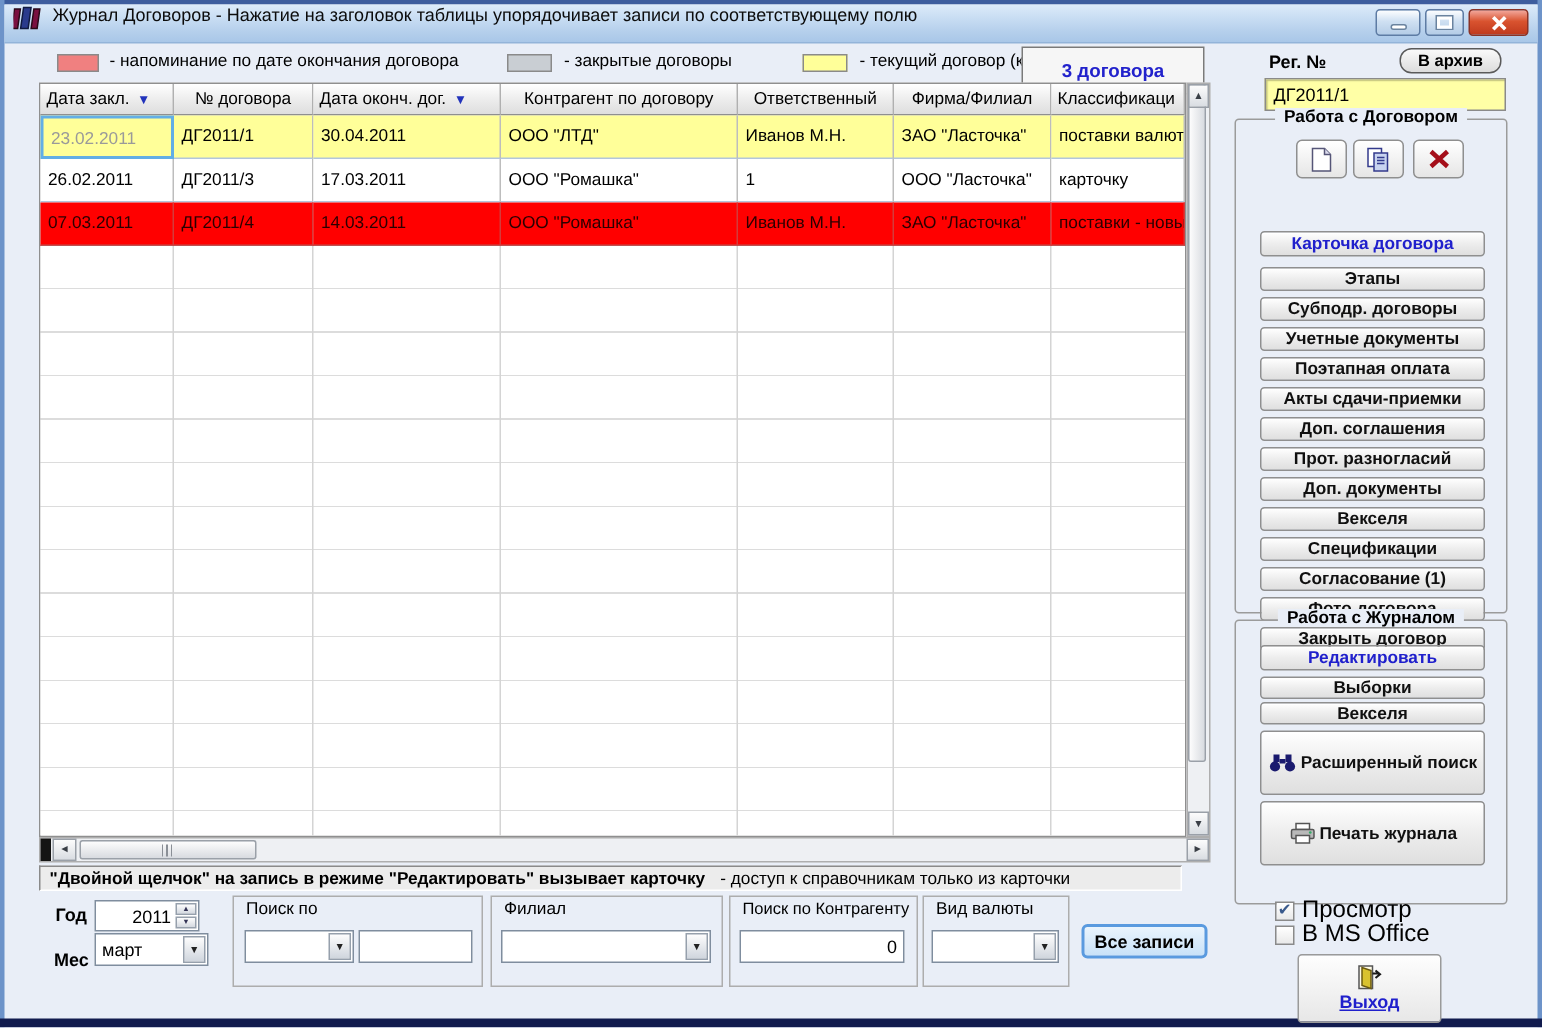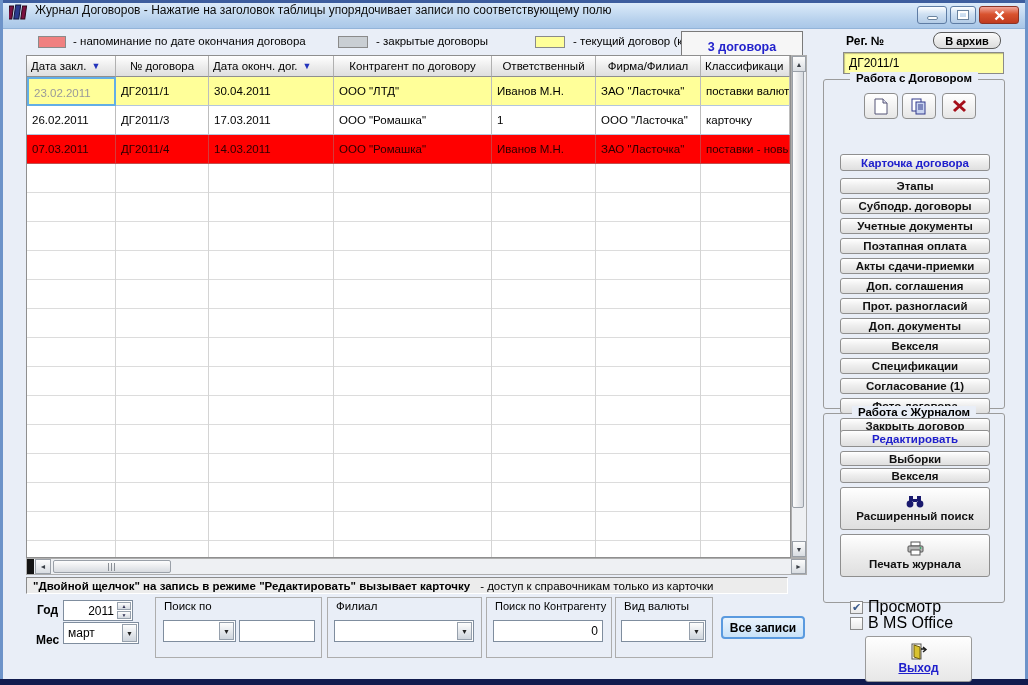--- a/index.html
+++ b/index.html
@@ -99,29 +99,29 @@
     background:linear-gradient(#eaf4fd,#c9e2f8); font-size:12px; font-weight:bold; display:flex; align-items:center; justify-content:center; }
 
   
   .groupbox { position:absolute; border:1px solid #9b9b9b; border-radius:3px; }
   .gtitle { position:absolute; top:-8px; left:50%; transform:translateX(-50%); background:#e9eef7;
     padding:0 6px; font-size:11.5px; font-weight:bold; white-space:nowrap; }
   .btn { position:absolute; left:16px; width:150px; border:1px solid #8f8f8f; border-radius:3px;
     background:linear-gradient(#ffffff,#ededed 50%,#dfdfdf); box-shadow:0 1px 0 #fff inset;
     font-size:11.5px; font-weight:bold; color:#101010; display:flex; align-items:center; justify-content:center; }
   .btn.accent { color:#2020cc; }
-  .btn.tall { flex-direction:column; gap:2px; }
+  .btn.tall { flex-direction:row; gap:2px; }
   .iconbtn { position:absolute; top:13px; width:34px; height:26px; border:1px solid #8f8f8f; border-radius:4px;
     background:linear-gradient(#ffffff,#e6e6e6); display:flex; align-items:center; justify-content:center; }
   .checkline { position:absolute; left:26px; display:flex; align-items:center; gap:5px; font-size:16px; }
   .checkbox { width:13px; height:13px; background:linear-gradient(#fff,#e9e9e9); border:1px solid #8a8a8a;
     font-size:11px; line-height:11px; text-align:center; color:#3a5a8c; font-weight:bold; }
   .checkbox.checked::before { content:"✔"; }
 
-  .exit-panel { position:absolute; left:862px; top:606px; width:107px; height:46px; border:1px solid #9a9a9a; border-radius:3px;
+  .exit-panel { position:absolute; left:862px; top:606px; width:96px; height:46px; border:1px solid #9a9a9a; border-radius:3px;
     background:linear-gradient(#fefefe,#e7e7e7); display:flex; flex-direction:column; align-items:center; justify-content:center; gap:1px; }
   .exit-label { font-size:12px; font-weight:bold; color:#2020cc; text-decoration:underline; }
 </style>
 </head>
 <body>
 
 <div class="window">
   <div class="edge-top"></div>
   <div class="edge-left"></div>
   <div class="edge-right"></div>

